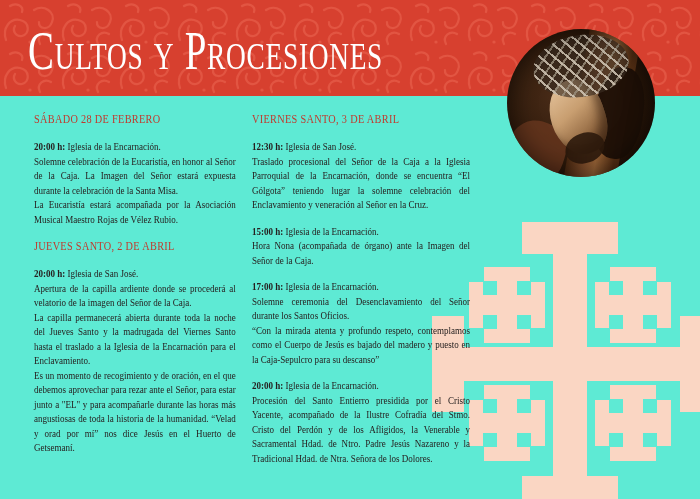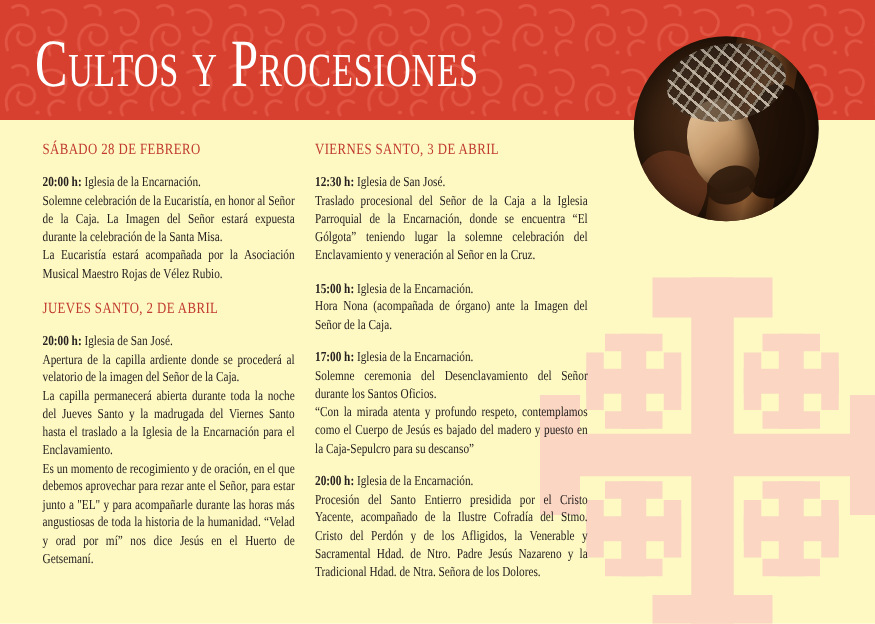--- a/index.html
+++ b/index.html
@@ -1,17 +1,17 @@
 <!DOCTYPE html>
 <html style="--band-red: #d7402f; --pattern-red: #e8604c; --heading-red: #c03a2e; --text-dark: #262120; --watermark-salmon: #fad6c3;"><head>
 <meta charset="utf-8">
 <style>
   html,body{margin:0;padding:0;}
   .page{
-    position:relative;width:700px;height:499px;background:#fef9c3;
+    position:relative;width:700px;height:499px;background:#5eead4;
     overflow:hidden;font-family:"Liberation Serif",serif;
   }
   
   .watermark{position:absolute;left:0;top:0;z-index:0;}
   
   .band{
     position:absolute;left:0;top:0;width:700px;height:96px;
     background:var(--band-red,#d7402f);z-index:3;
   }
   .band-pattern{position:absolute;left:0;top:0;}

